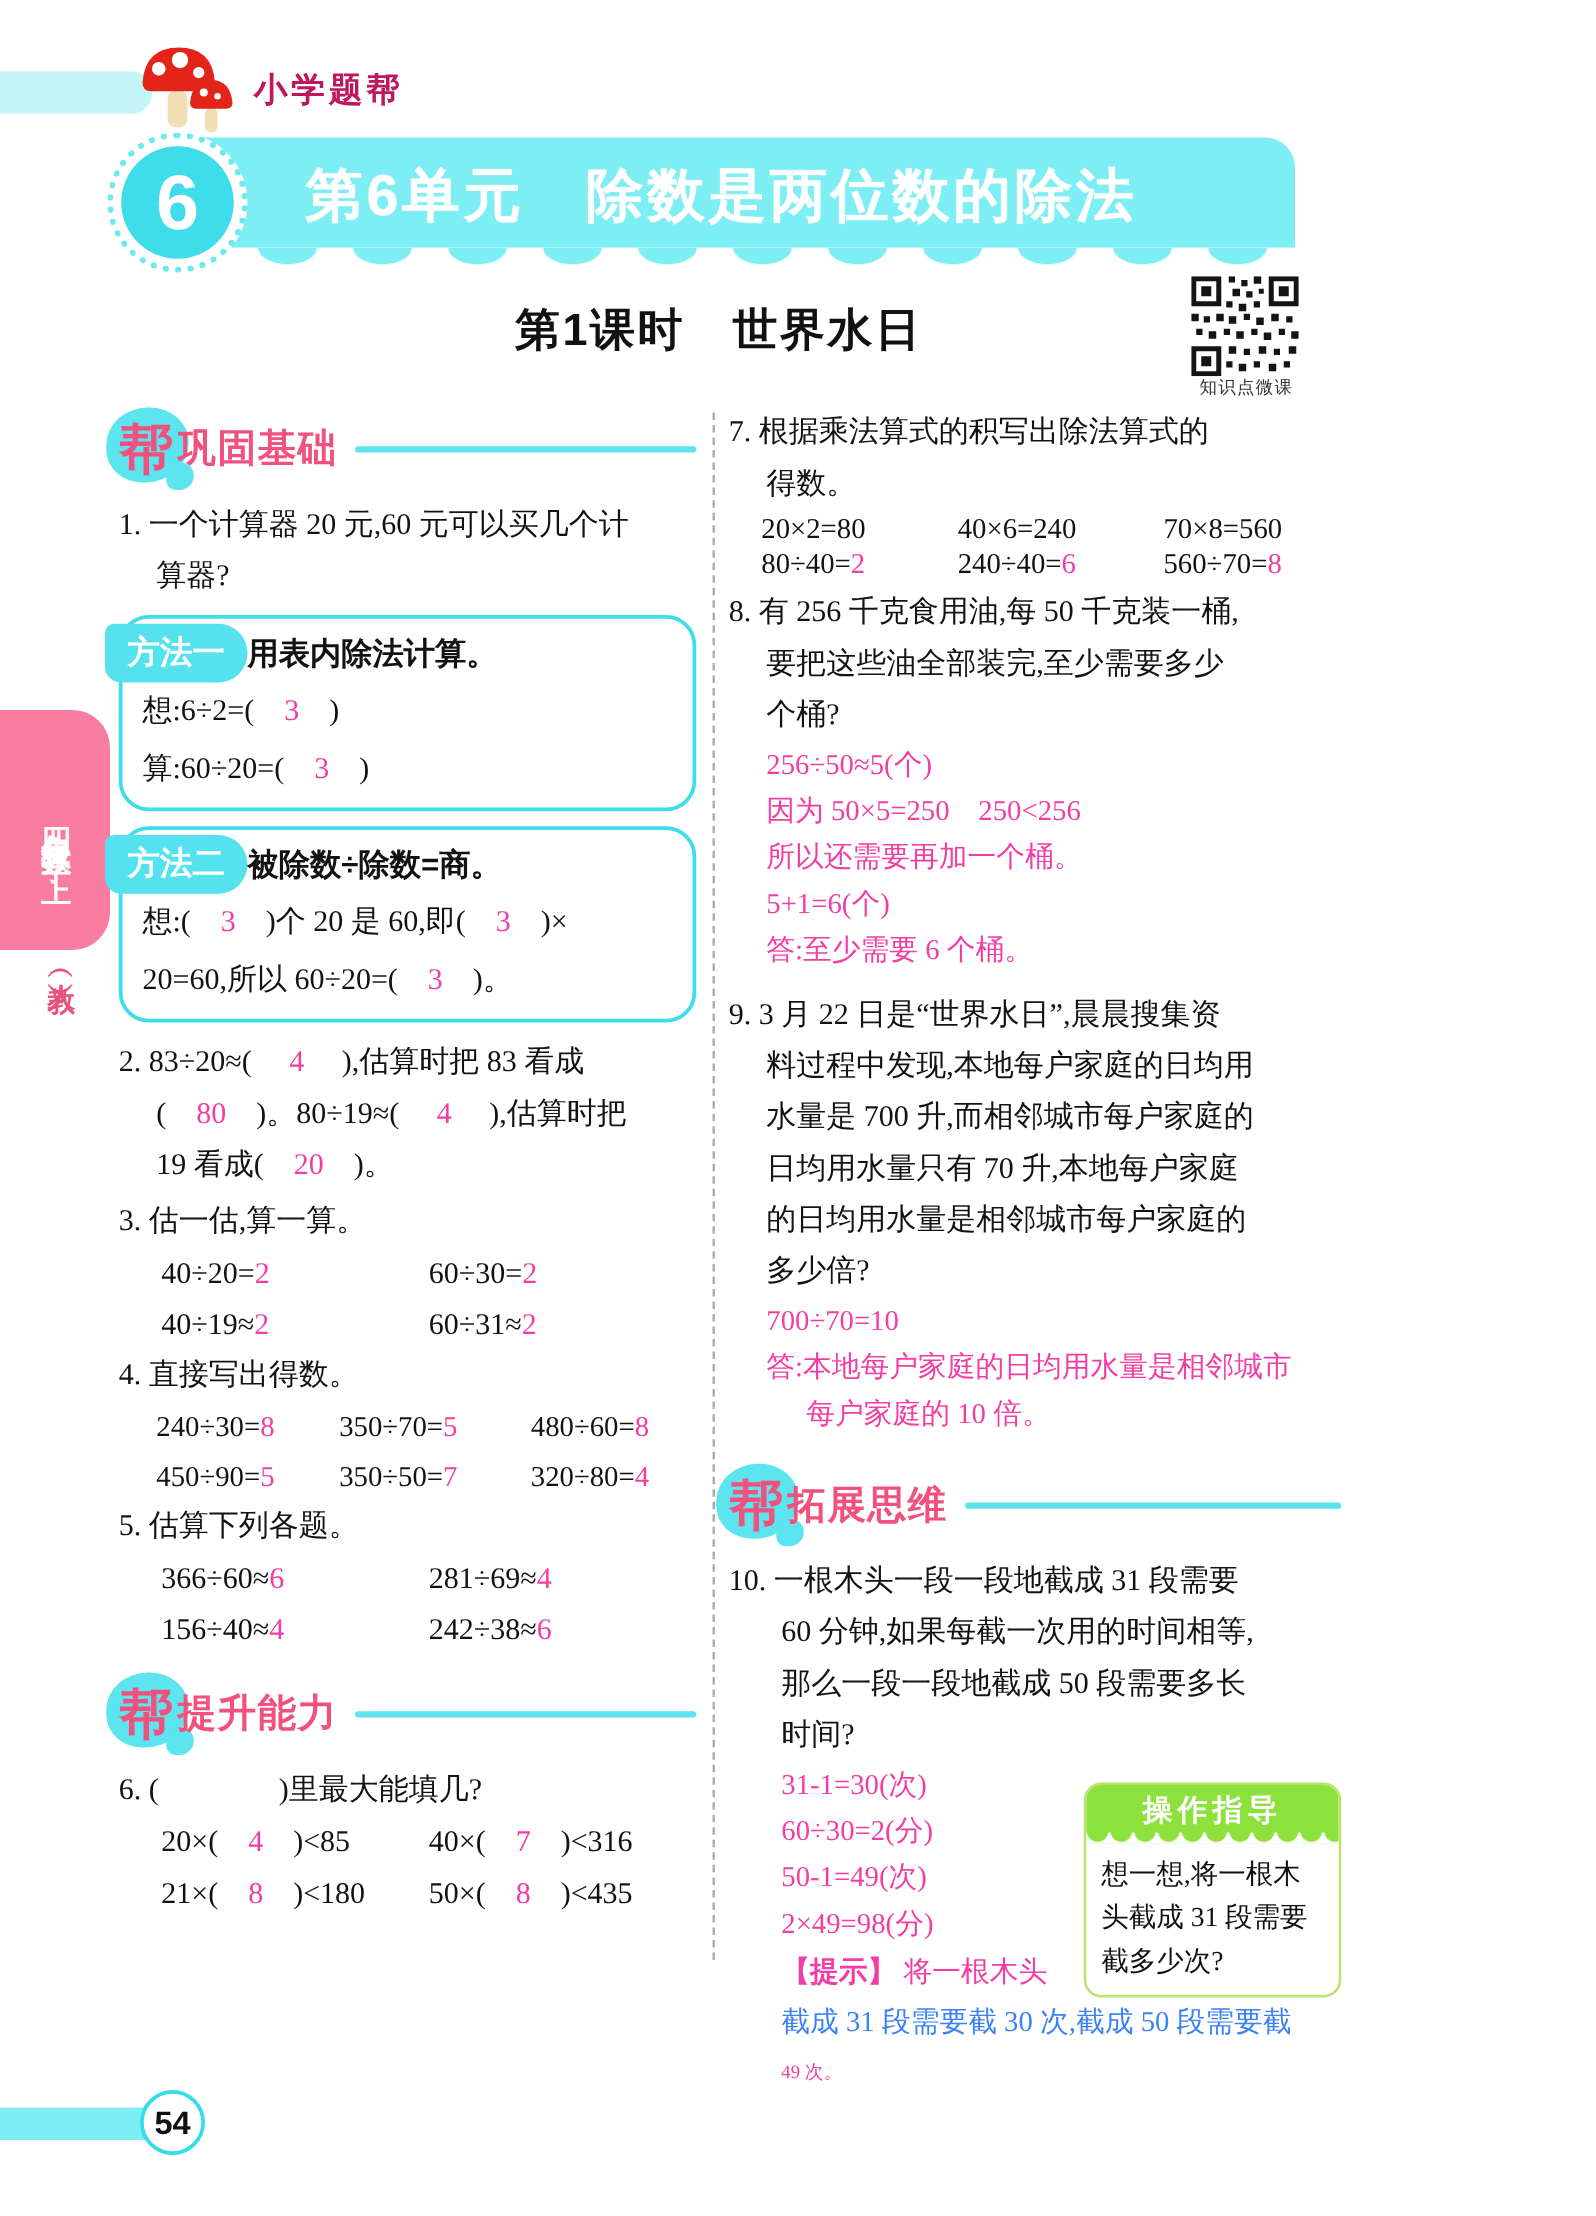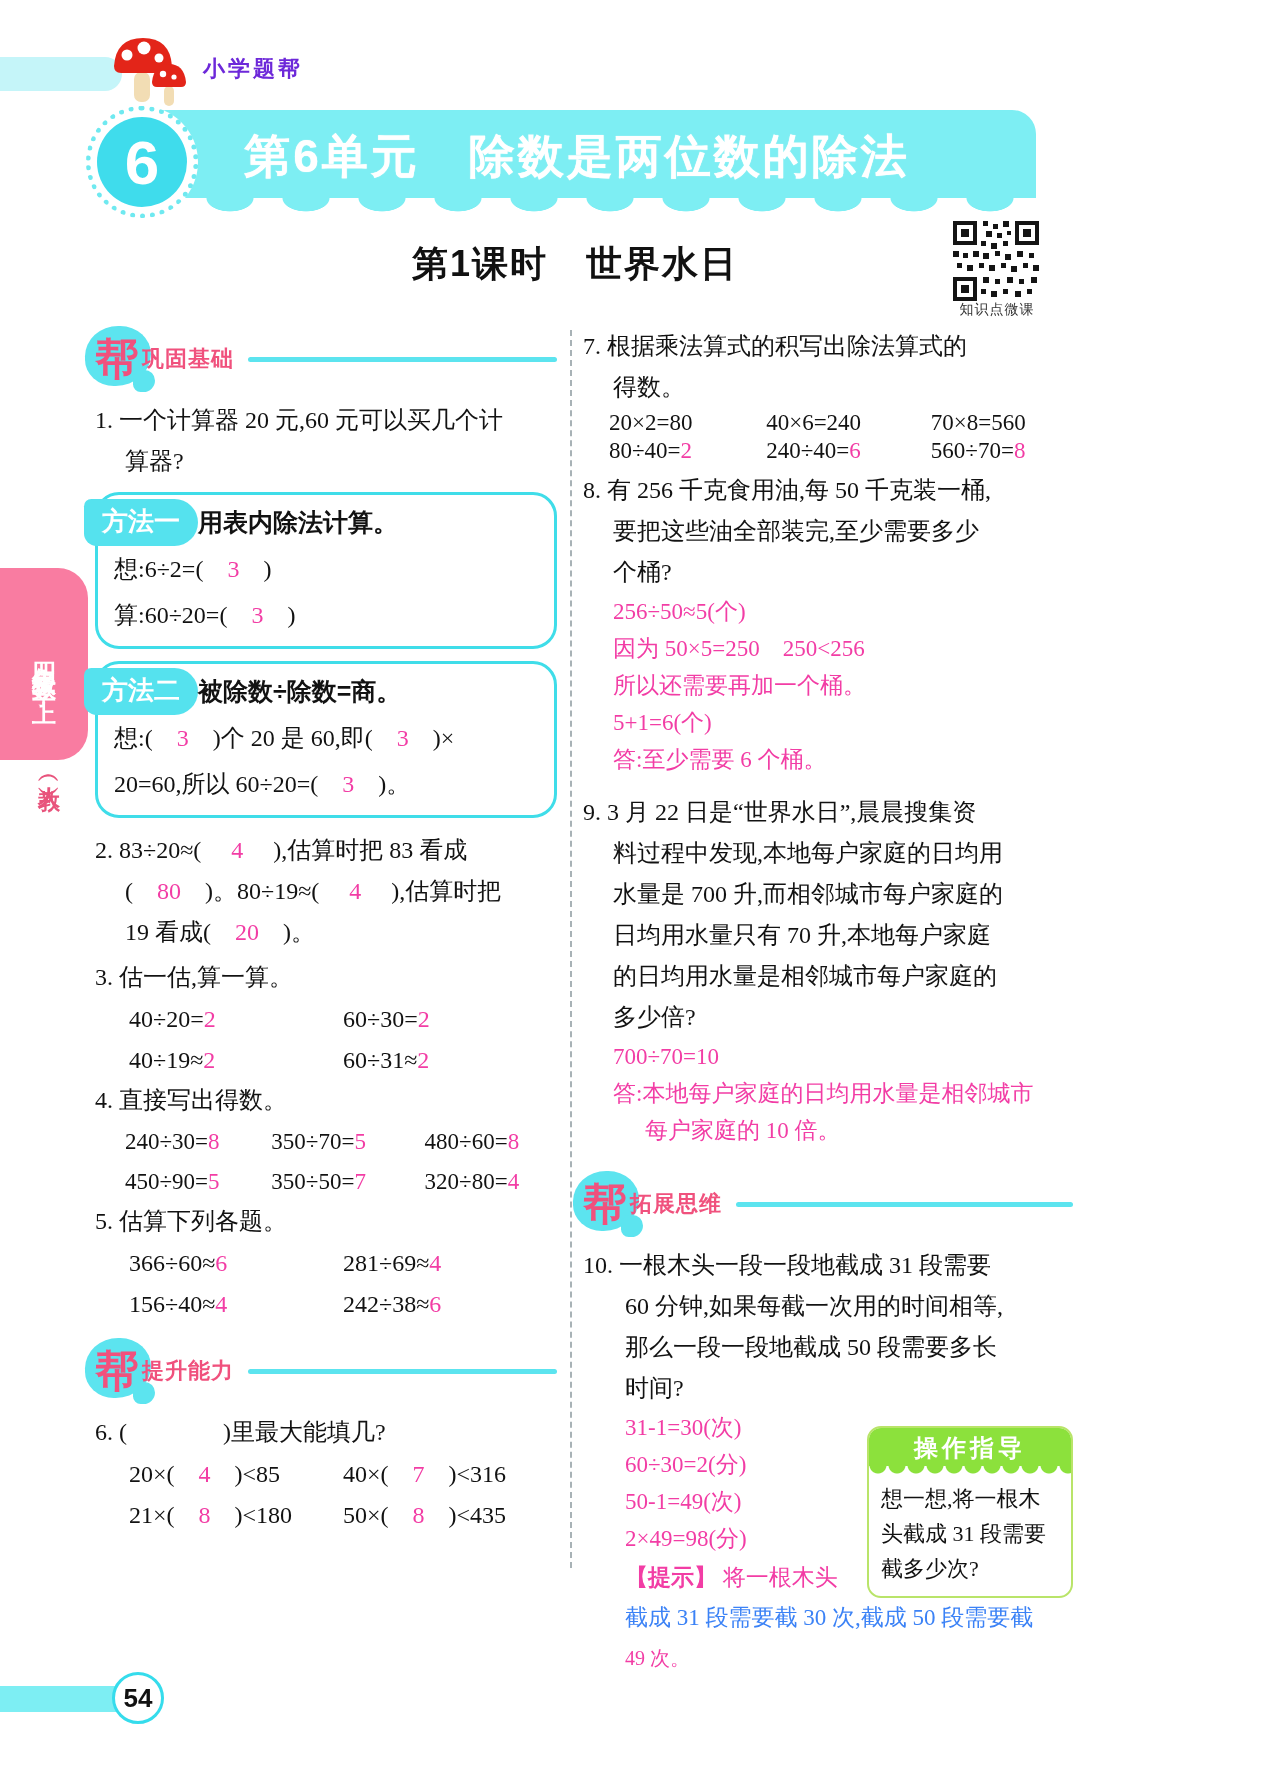--- a/index.html
+++ b/index.html
@@ -7,21 +7,21 @@
   .page {
     position:relative; width:1277px; height:1773px; background:#fff; overflow:hidden;
     font-family:"Liberation Serif","DejaVu Serif",serif; color:#121212;
   }
 
   
   .top-strip { position:absolute; left:0; top:57px; width:122px; height:34px;
     background:#c5f5f9; border-radius:0 17px 17px 0; }
   .logo { position:absolute; left:104px; top:28px; width:96px; height:96px; }
   .brand { position:absolute; left:203px; top:54px; font-family:"Liberation Sans","DejaVu Sans",sans-serif;
-    font-weight:700; font-size:22px; letter-spacing:3px; color:#6d28d9; }
+    font-weight:700; font-size:27px; letter-spacing:3px; color:#be185d; }
 
   .banner { position:absolute; left:118px; top:110px; width:918px; height:88px;
     background:#7deef3; border-radius:24px 24px 0 0; }
   .banner .banner-title { color:#fff; font-family:"Liberation Sans","DejaVu Sans",sans-serif;
     font-weight:900; font-size:46px; letter-spacing:3px; text-align:center; line-height:92px;
     text-shadow:0 0 1px #fff; white-space:nowrap; }
   .banner-wave { position:absolute; left:0; top:88px; width:100%; height:26px;
     background:radial-gradient(ellipse 42px 24px at 36px 0px, #7deef3 23px, rgba(0,0,0,0) 24px);
     background-size:76px 26px; background-repeat:repeat-x; }
 
@@ -56,21 +56,21 @@
 
   
   .sec-head { position:relative; display:flex; align-items:center; height:66px; margin-bottom:8px; }
   .sec-blob { position:absolute; left:-10px; top:0px; width:66px; height:60px; background:#5ce4ef;
     border-radius:52% 48% 55% 45%; }
   .sec-blob::after { content:""; position:absolute; right:-4px; bottom:-6px; width:22px; height:22px;
     background:#5ce4ef; border-radius:45% 55% 60% 40%; }
   .sec-bang { position:relative; z-index:1; font-family:"Liberation Sans","DejaVu Sans",sans-serif;
     font-weight:900; font-size:44px; color:#f0517d; }
   .sec-text { position:relative; z-index:1; font-family:"Liberation Sans","DejaVu Sans",sans-serif;
-    font-weight:800; font-size:22px; color:#f0517d; margin-left:3px; letter-spacing:1px; }
+    font-weight:800; font-size:31px; color:#f0517d; margin-left:3px; letter-spacing:1px; }
   .sec-line { flex:1; height:5px; background:#5ce4ef; border-radius:3px; margin-left:14px; }
 
   
   .para { font-size:24px; line-height:41px; }
   .ind { padding-left:30px; }
   .ind10 { padding-left:42px; }
   .qblock { margin-bottom:4px; }
   .pink { color:#f23da5; }
   .ansgap { display:inline-block; min-width:60px; text-align:center; color:#f23da5; }
   .ansgap.w { min-width:72px; }
@@ -97,21 +97,21 @@
   .sol { color:#f23da5; font-size:23px; line-height:37px; padding-left:30px; }
   .sol9b { padding-left:62px; }
 
   
   .q10-flex { display:flex; gap:12px; align-items:flex-end; }
   .q10-left { width:272px; flex:none; }
   .q10-left .sol { padding-left:42px; }
   .hintline { padding-left:42px; color:#f23da5; font-size:23px; line-height:40px; white-space:nowrap; }
   .hintlabel { font-family:"Liberation Sans","DejaVu Sans",sans-serif; font-weight:800; }
   .hint2 { padding-left:42px; color:#3b82f6; font-size:23px; line-height:40px; white-space:nowrap; }
-  .hint3 { padding-left:42px; color:#f23da5; font-size:20px; line-height:40px; }
+  .hint3 { padding-left:42px; color:#f23da5; font-size:15px; line-height:40px; }
 
   .guide { flex:1; border:2px solid #b9e469; border-radius:14px; background:#fff; margin-top:4px; overflow:hidden; }
   .guide-head { background:#8ce13c; color:#fff; text-align:center;
     font-family:"Liberation Sans","DejaVu Sans",sans-serif; font-weight:800; font-size:24px;
     letter-spacing:4px; padding:4px 0 2px; }
   .guide-wave { height:10px; margin-top:-1px;
     background:radial-gradient(circle at 9px 0px, #8ce13c 8px, rgba(0,0,0,0) 9px);
     background-size:19px 10px; background-repeat:repeat-x; }
   .guide-body { font-size:22px; line-height:35px; padding:6px 10px 10px 12px; color:#111; }
 

